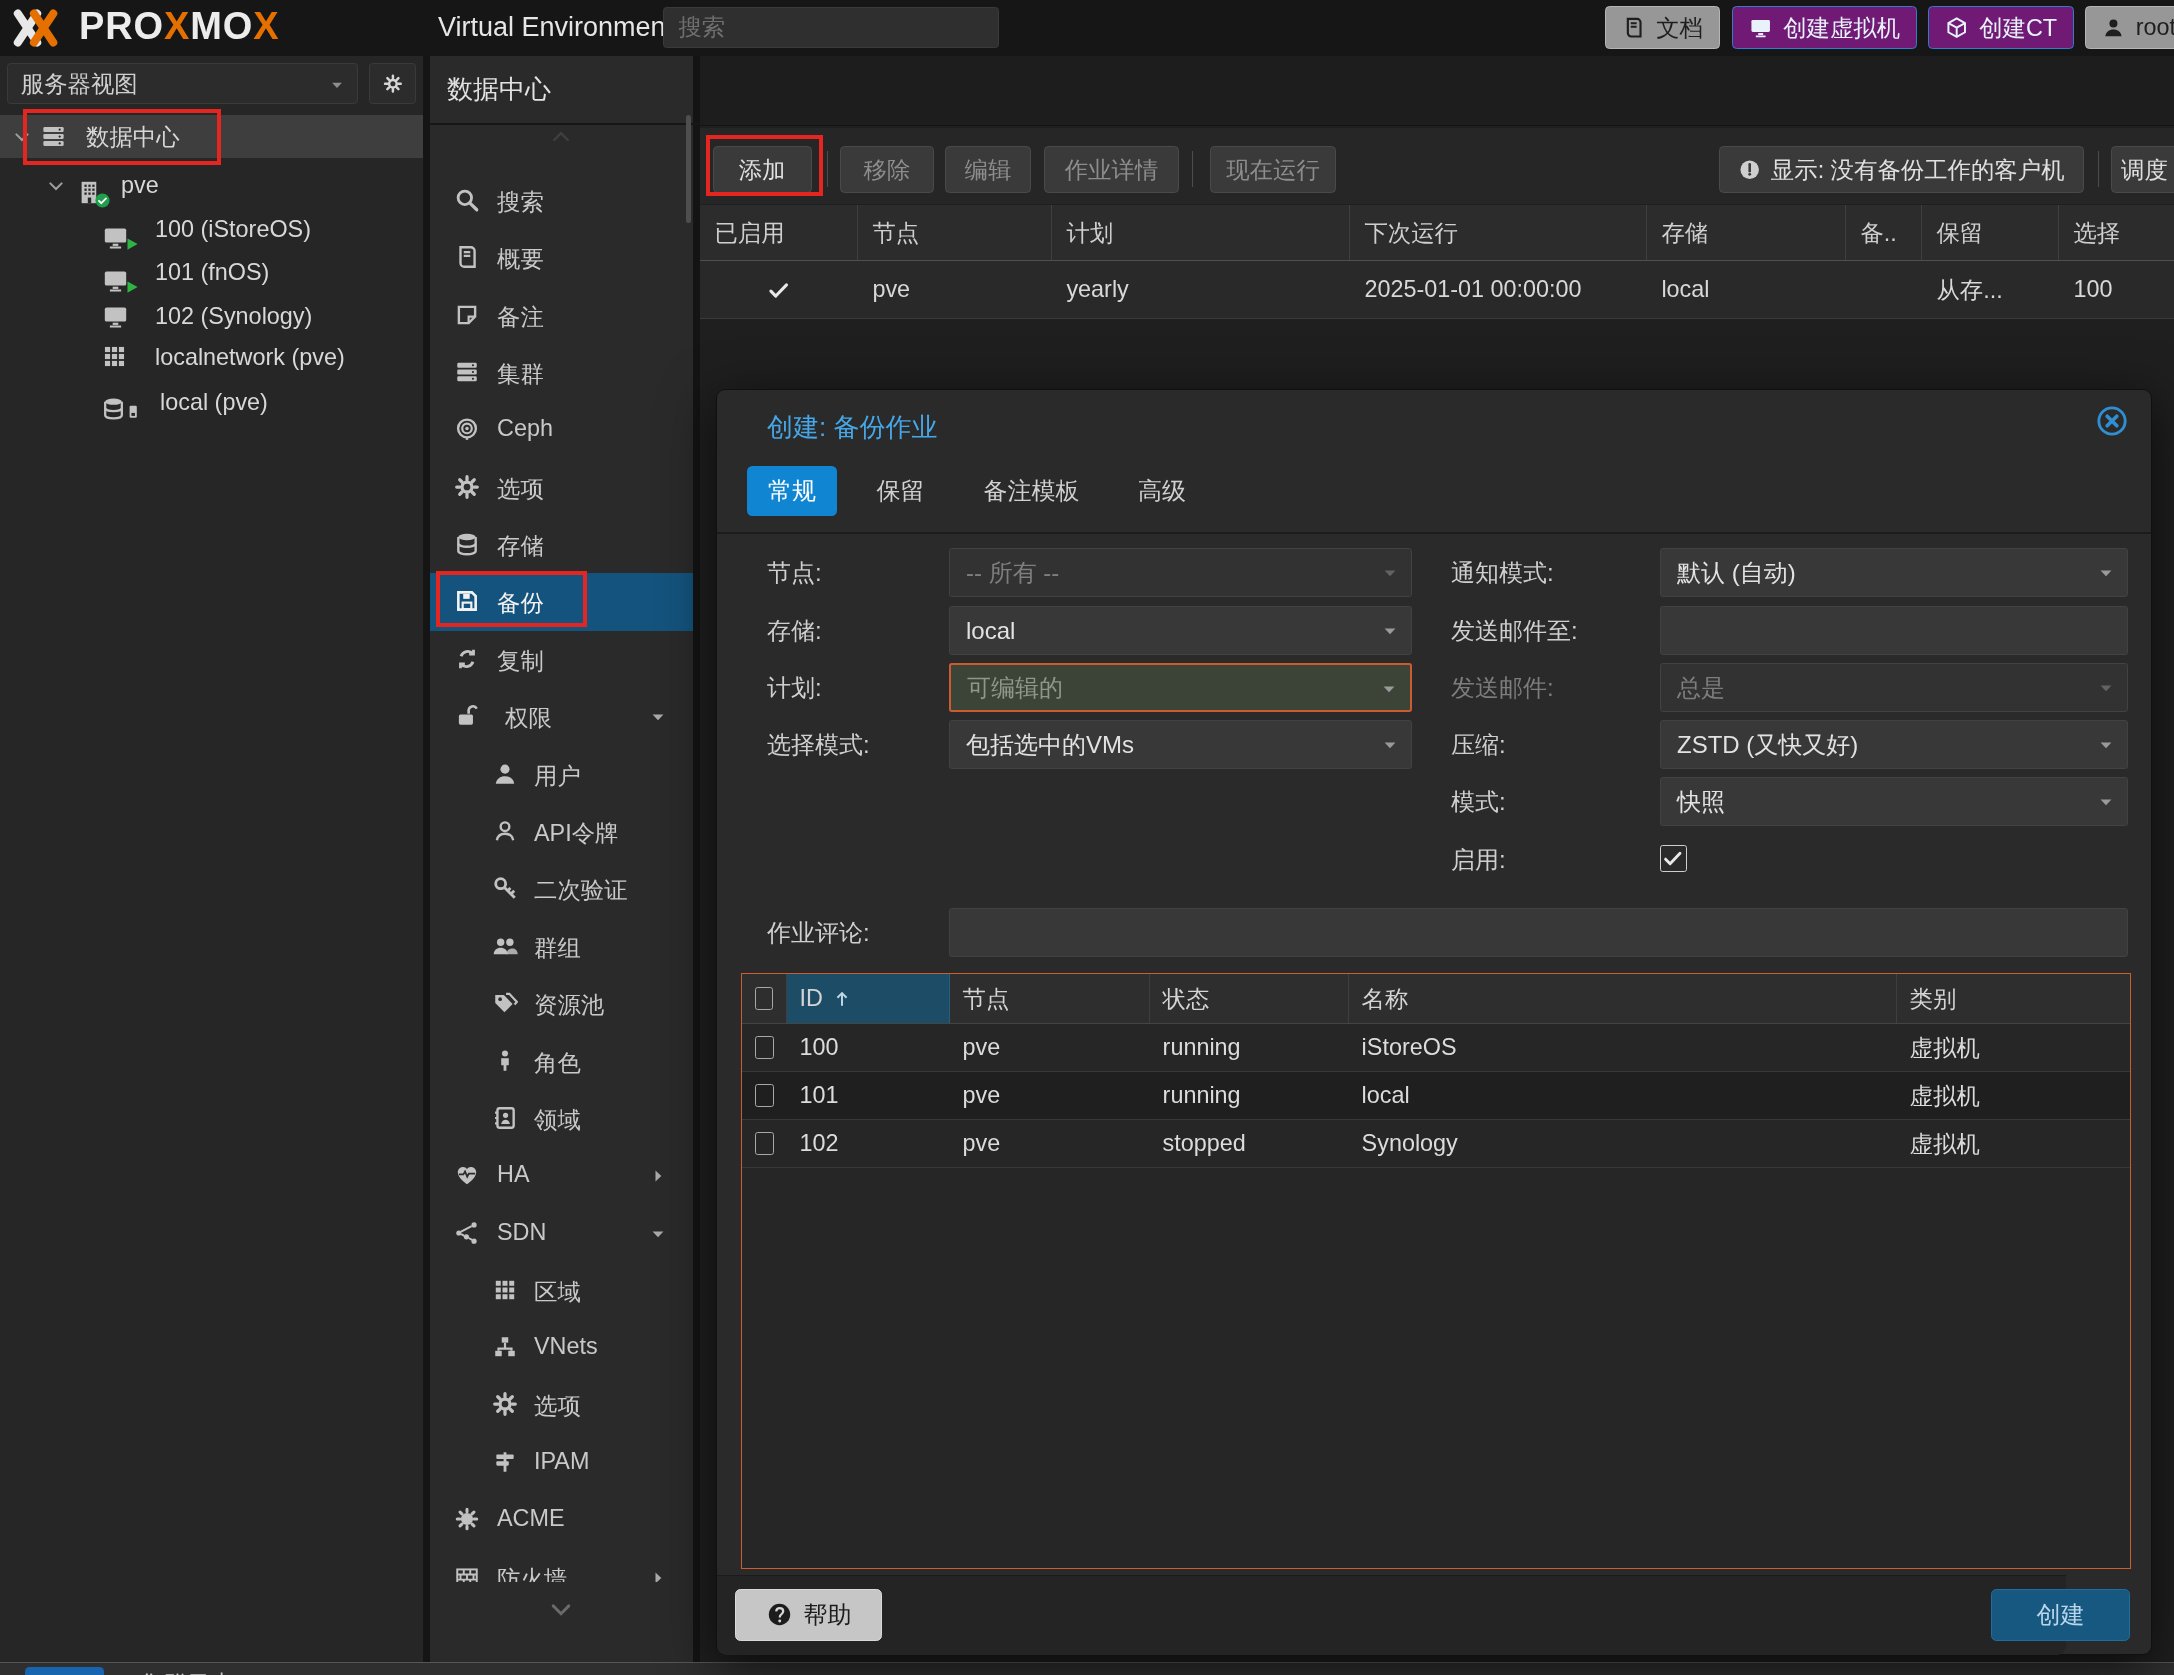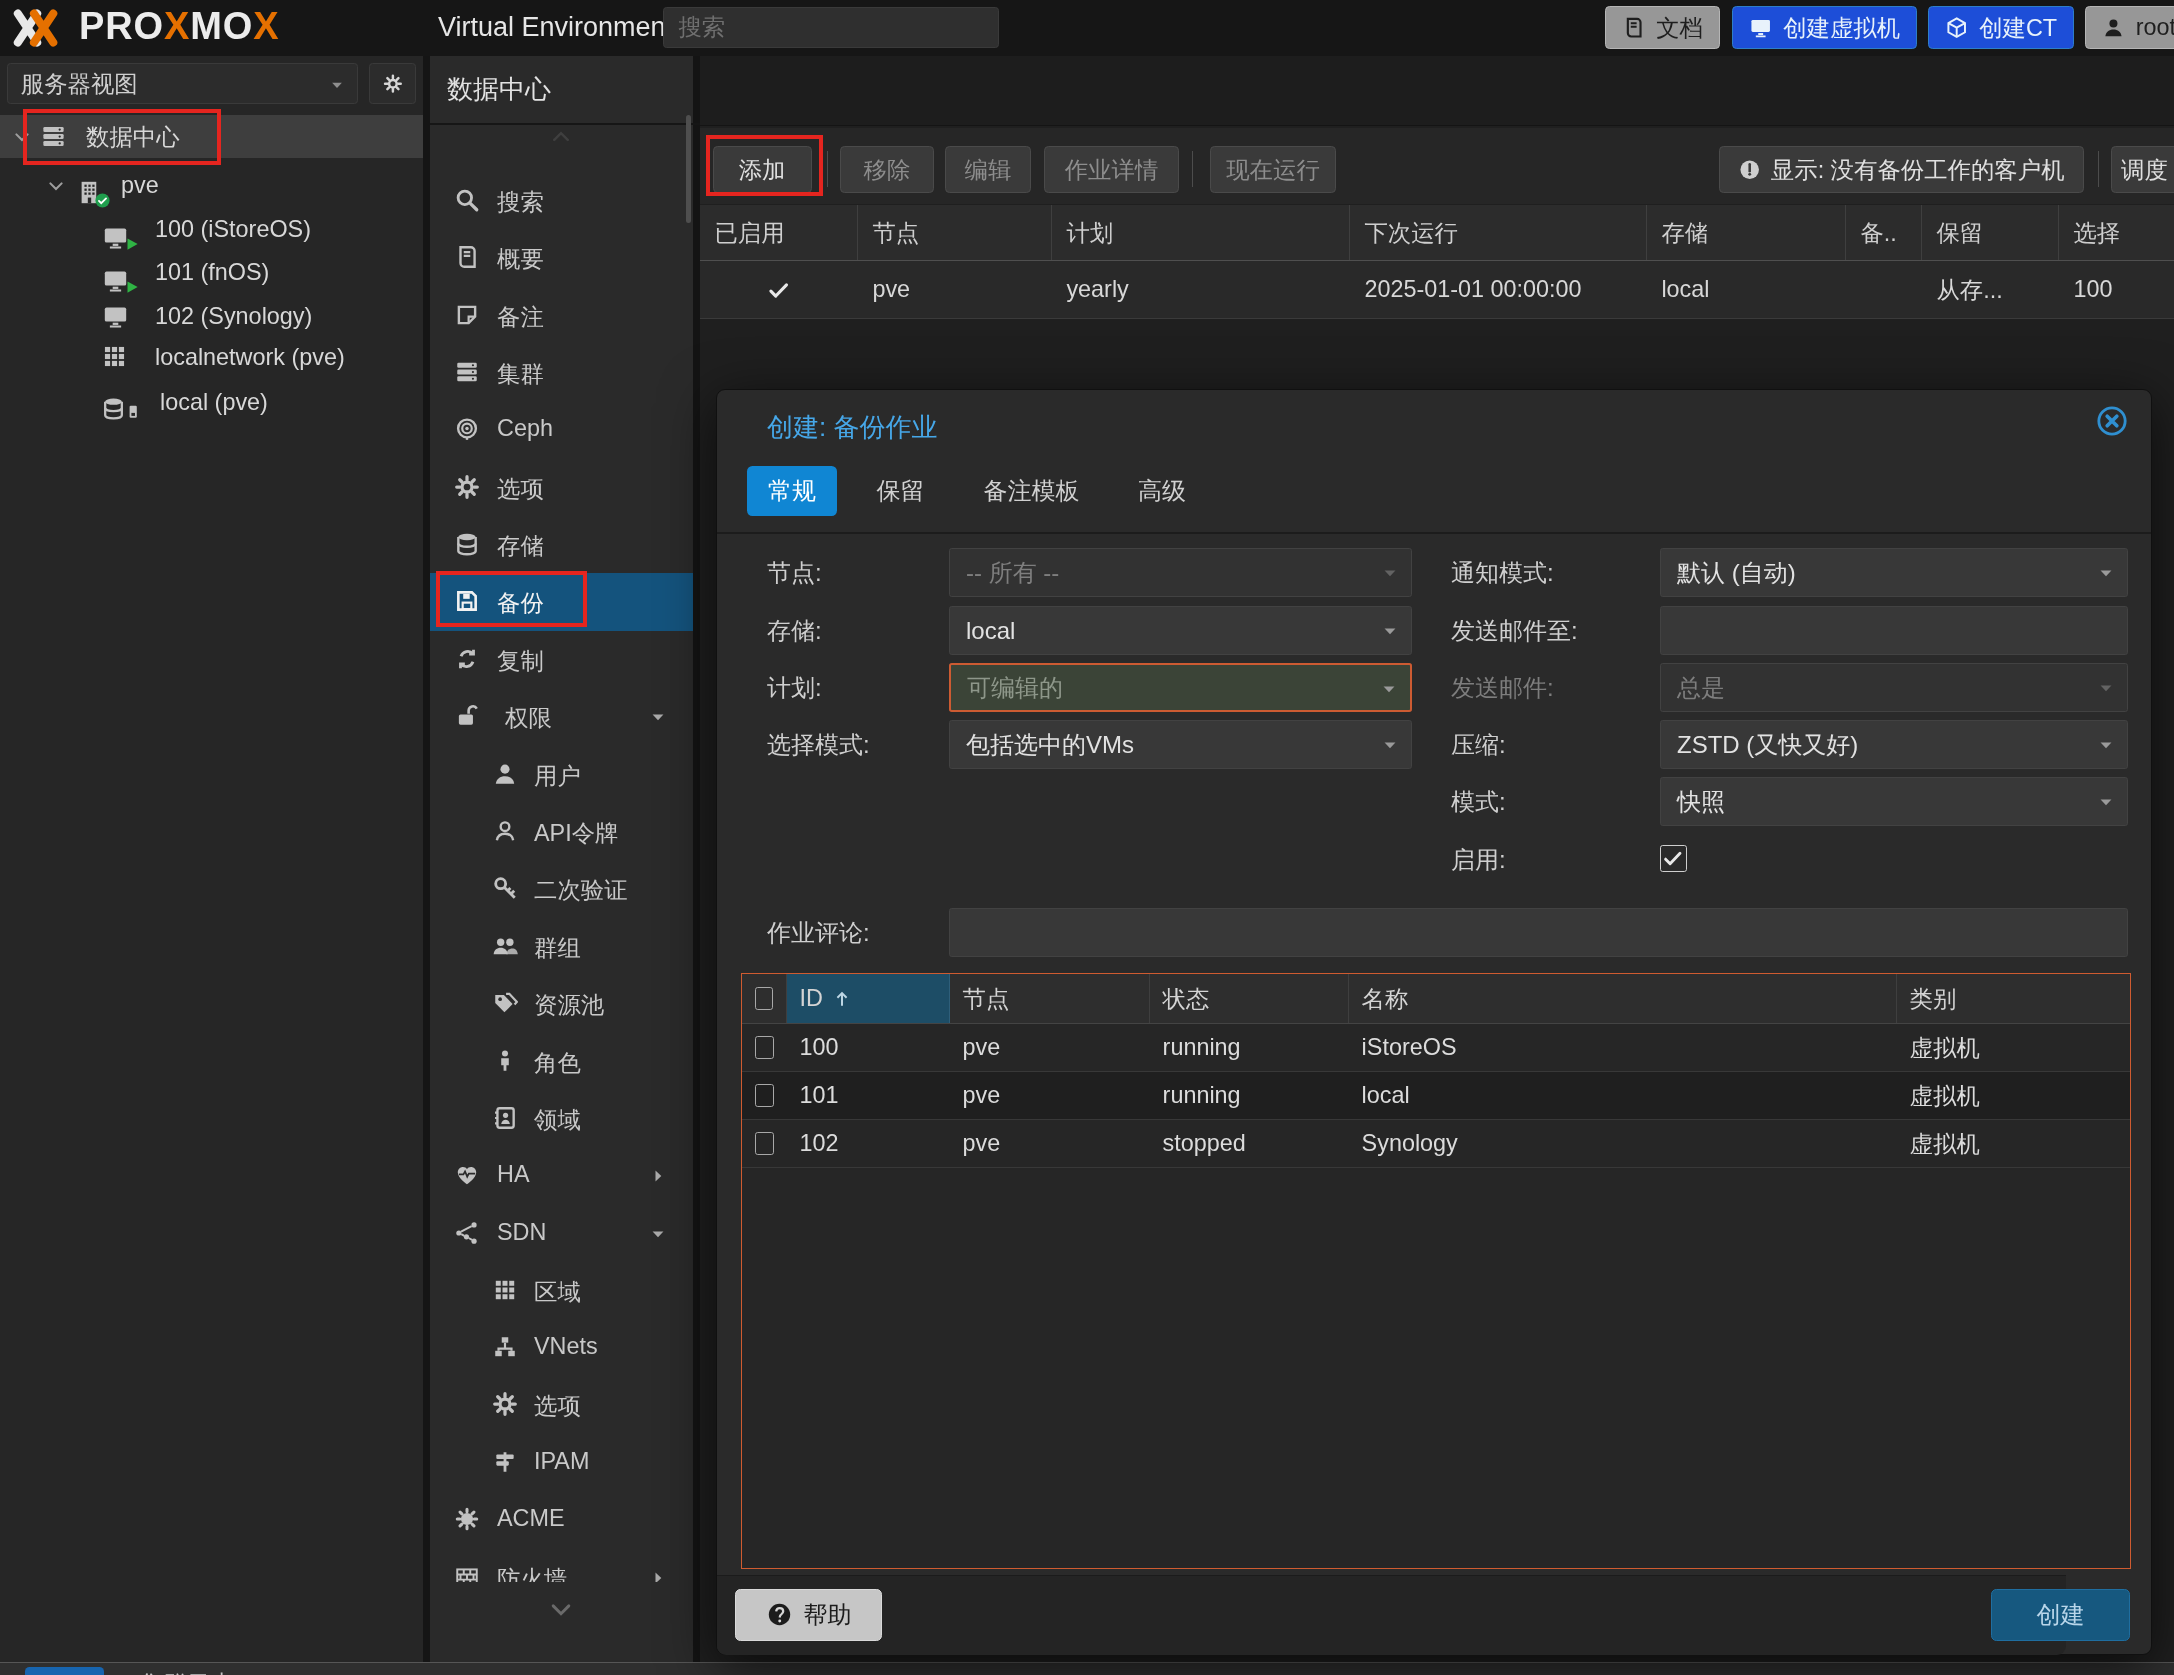--- a/index.html
+++ b/index.html
@@ -9,21 +9,21 @@
   .ic{display:inline-block;line-height:0;color:#c2c2c2;}
   .ic svg{width:100%;height:100%;display:block;}
   
   #topbar{left:0;top:0;width:2175px;height:56px;background:#161616;}
   .logo-text{font-weight:bold;font-size:38px;letter-spacing:0.9px;color:#ececec;}
   .logo-orange{color:#e57000;}
   .tb-btn{display:flex;align-items:center;gap:10.8px;height:43px;padding:0 16px;border-radius:4.5px;
           font-size:23.4px;box-sizing:border-box;}
   .tb-gray{background:#979797;color:#1e1e1e;border:0.9px solid #b5b5b5;}
   .tb-gray .ic{color:#1e1e1e;}
-  .tb-blue{background:#1d4ed8;color:#e8f2fb;border:0.9px solid #2e7ec7;}
+  .tb-blue{background:#701a75;color:#e8f2fb;border:0.9px solid #2e7ec7;}
   .tb-blue .ic{color:#e8f2fb;}
   #search-input{background:#2f2f2f;border:0.9px solid #3a3a3a;border-radius:3.6px;color:#cfcfcf;
           font-size:23.4px;padding:0 14.4px;outline:none;box-sizing:border-box;}
   #search-input::placeholder{color:#6f6f6f;}
   
   #treepanel{left:0;top:56px;width:423px;height:1606px;background:#262626;}
   .combo{background:#2c2c2c;border:0.9px solid #3a3a3a;border-radius:3.6px;display:flex;align-items:center;
          padding:0 12.6px;box-sizing:border-box;color:#cfcfcf;}
   .trow{position:absolute;left:0;width:423px;height:43px;display:flex;align-items:center;color:#d8d8d8;}
   .trow.sel{background:#3e3e3e;}

